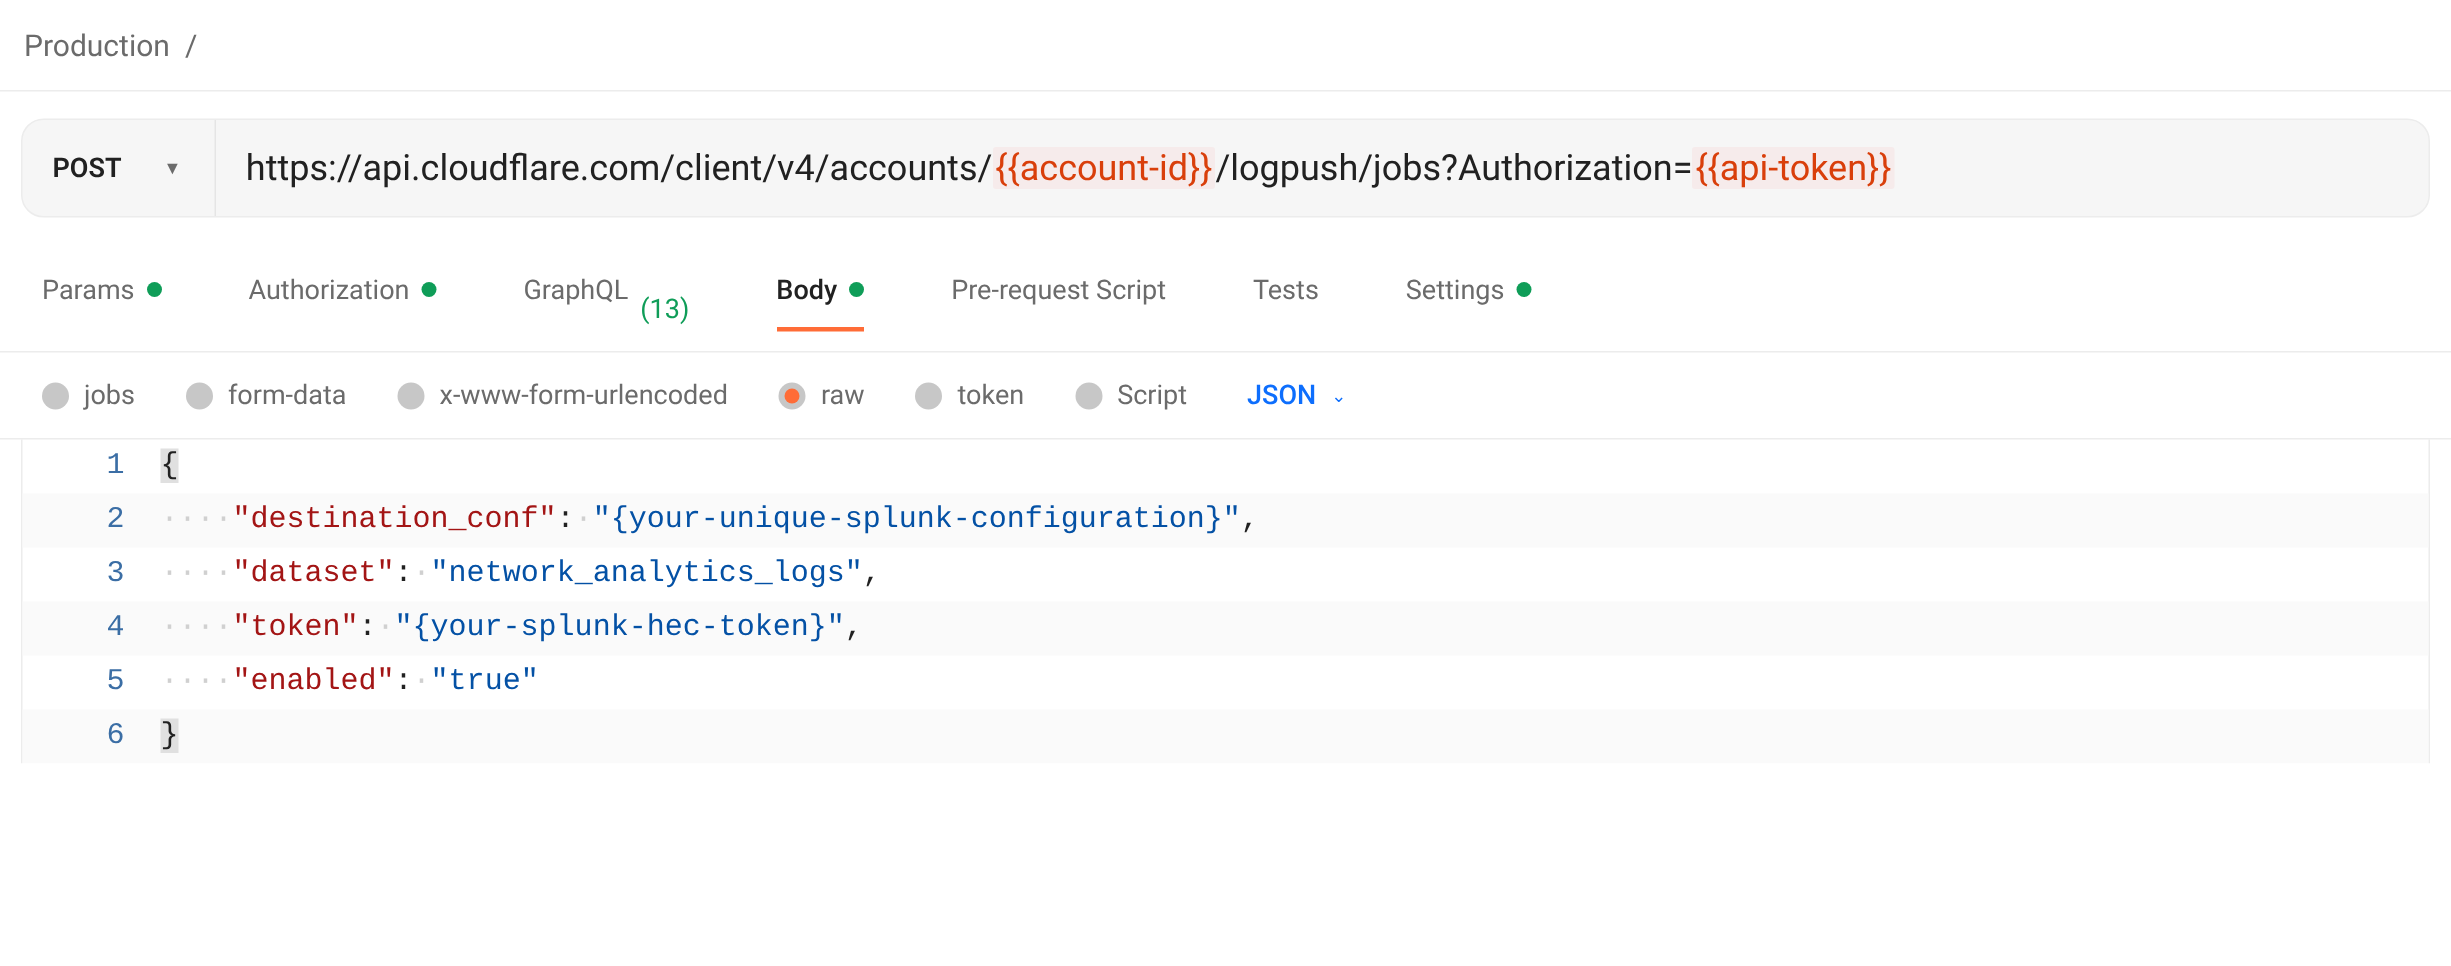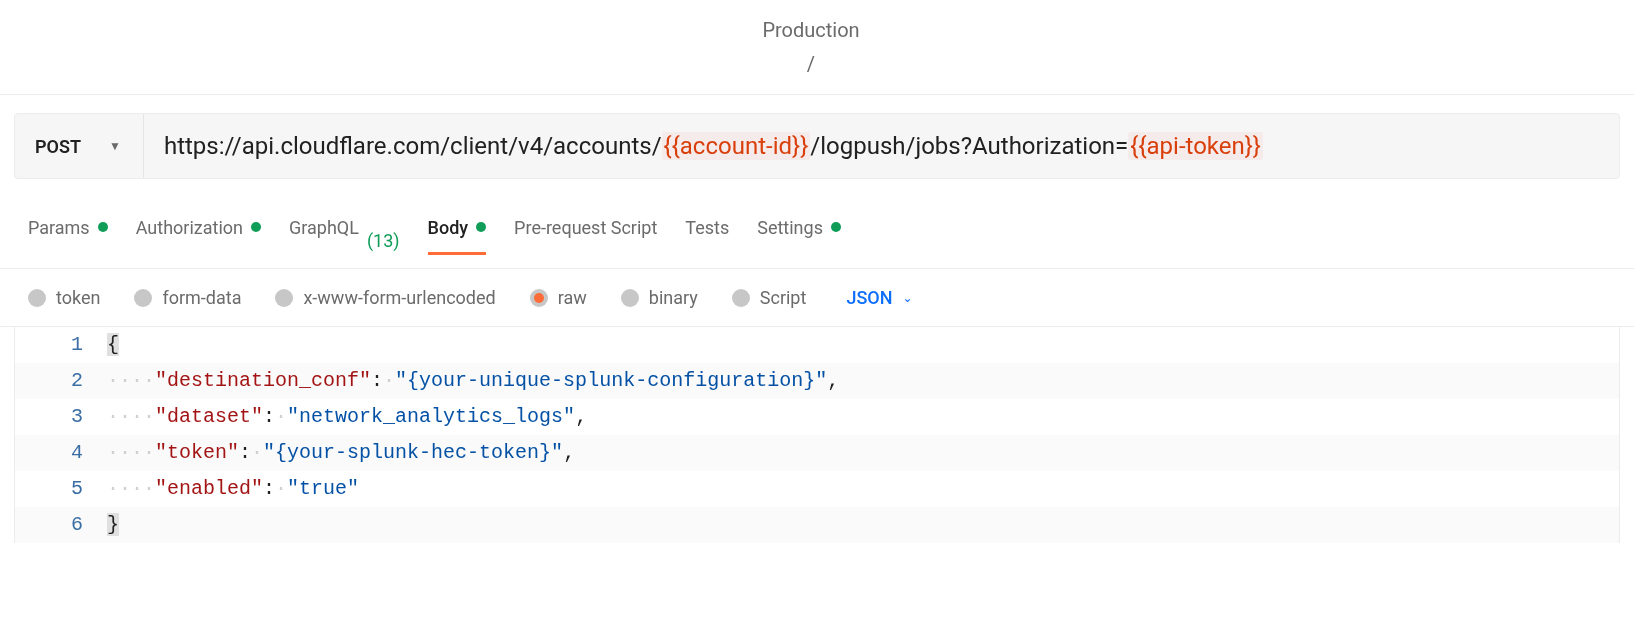--- a/index.html
+++ b/index.html
@@ -1,29 +1,29 @@
 <!DOCTYPE html>
 <html><head>
 <meta charset="utf-8">
 <style>
 * { box-sizing: border-box; margin: 0; padding: 0; }
 body { font-family: -apple-system, BlinkMacSystemFont, "Segoe UI", Roboto, Helvetica, Arial, sans-serif; background: #fff; color: #212121; font-size: 16px; }
 
-.breadcrumb { padding: 18px 28px 18px 16px; display: flex; align-items: center; gap: 10px; border-bottom: 1px solid #ececec; flex-direction: column; }
+.breadcrumb { padding: 18px 28px 18px 16px; display: flex; align-items: center; gap: 10px; border-bottom: 1px solid #ececec; }
 .breadcrumb .crumb { color: #6b6b6b; font-size: 20px; }
 .breadcrumb .sep { color: #6b6b6b; font-size: 20px; }
 .breadcrumb .crumb.current { color: #212121; font-weight: 600; }
 
-.request-bar { margin: 18px 14px 0 14px; display: flex; align-items: stretch; border: 1px solid #ececec; background: #f6f6f6; border-radius: 4px; }
+.request-bar { margin: 18px 14px 0 14px; display: flex; align-items: stretch; border: 1px solid #ececec; background: #f6f6f6; border-radius: 15px; }
 .method { display: flex; align-items: center; gap: 28px; padding: 18px 22px 18px 20px; font-weight: 600; color: #212121; font-size: 18px; border-right: 1px solid #e5e5e5; cursor: pointer; }
 .method .chev { font-size: 12px; color: #6b6b6b; }
 .url { flex: 1; padding: 18px 20px; font-size: 24px; color: #212121; white-space: nowrap; overflow: hidden; }
 .url .var { color: #d93f0b; background: rgba(255,120,120,0.08); padding: 0 2px; border-radius: 2px; }
 
-.tabs { display: flex; align-items: center; gap: 28px; padding: 24px 28px 0 28px; border-bottom: 1px solid #ececec; }
+.tabs { display: flex; align-items: center; gap: 58px; padding: 24px 28px 0 28px; border-bottom: 1px solid #ececec; }
 .tab { display: flex; align-items: center; gap: 8px; padding-bottom: 14px; font-size: 18px; color: #6b6b6b; cursor: pointer; border-bottom: 3px solid transparent; }
 .tab.active { color: #212121; font-weight: 500; border-bottom-color: #ff6c37; }
 .tab .count { color: #0f9d58; margin-top: 27px; }
 .dot { width: 10px; height: 10px; border-radius: 50%; background: #0f9d58; display: inline-block; }
 
 .body-type-row { display: flex; align-items: center; gap: 34px; padding: 18px 28px; border-bottom: 1px solid #ececec; }
 .radio { display: flex; align-items: center; gap: 10px; font-size: 18px; color: #6b6b6b; cursor: pointer; }
 .radio .circle { width: 18px; height: 18px; border-radius: 50%; background: #c7c7c7; display: inline-flex; align-items: center; justify-content: center; }
 .radio.selected .circle { background: #c7c7c7; }
 .radio.selected .circle::after { content: ""; width: 10px; height: 10px; border-radius: 50%; background: #ff6c37; }
@@ -84,37 +84,37 @@
   </div>
   <div class="tab">
     <span>Settings</span>
     <span class="dot"></span>
   </div>
 </div>
 
 <div class="body-type-row">
   <div class="radio">
     <span class="circle"></span>
-    <span>token</span>
+    <span>jobs</span>
   </div>
   <div class="radio">
     <span class="circle"></span>
     <span>form-data</span>
   </div>
   <div class="radio">
     <span class="circle"></span>
     <span>x-www-form-urlencoded</span>
   </div>
   <div class="radio selected">
     <span class="circle"></span>
     <span>raw</span>
   </div>
   <div class="radio">
     <span class="circle"></span>
-    <span>binary</span>
+    <span>token</span>
   </div>
   <div class="radio">
     <span class="circle"></span>
     <span>Script</span>
   </div>
   <div class="lang-select">
     <span>JSON</span>
     <span class="chev">⌄</span>
   </div>
 </div>

